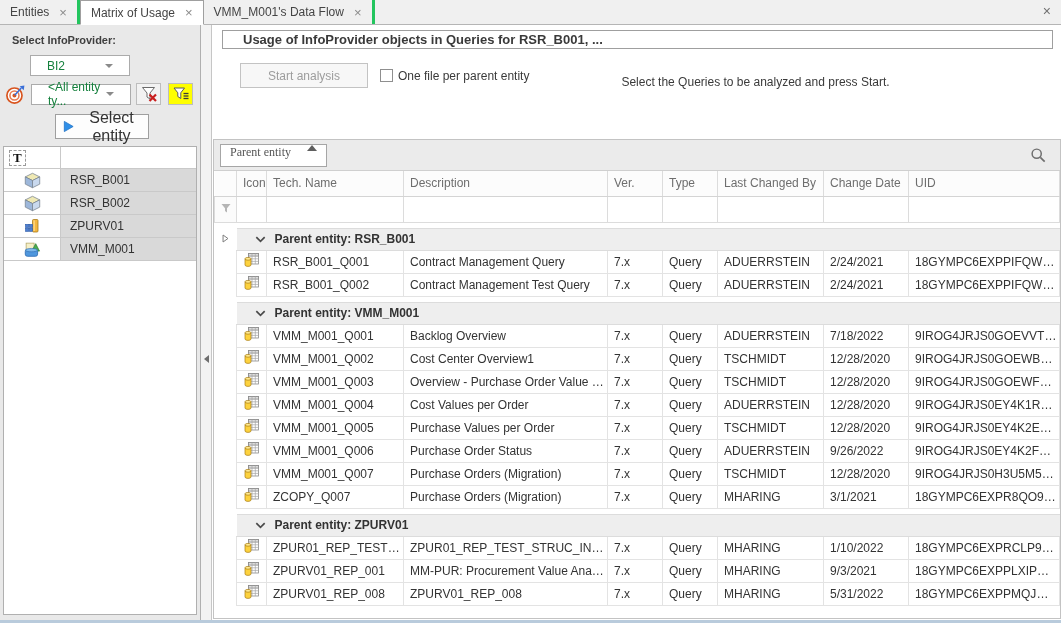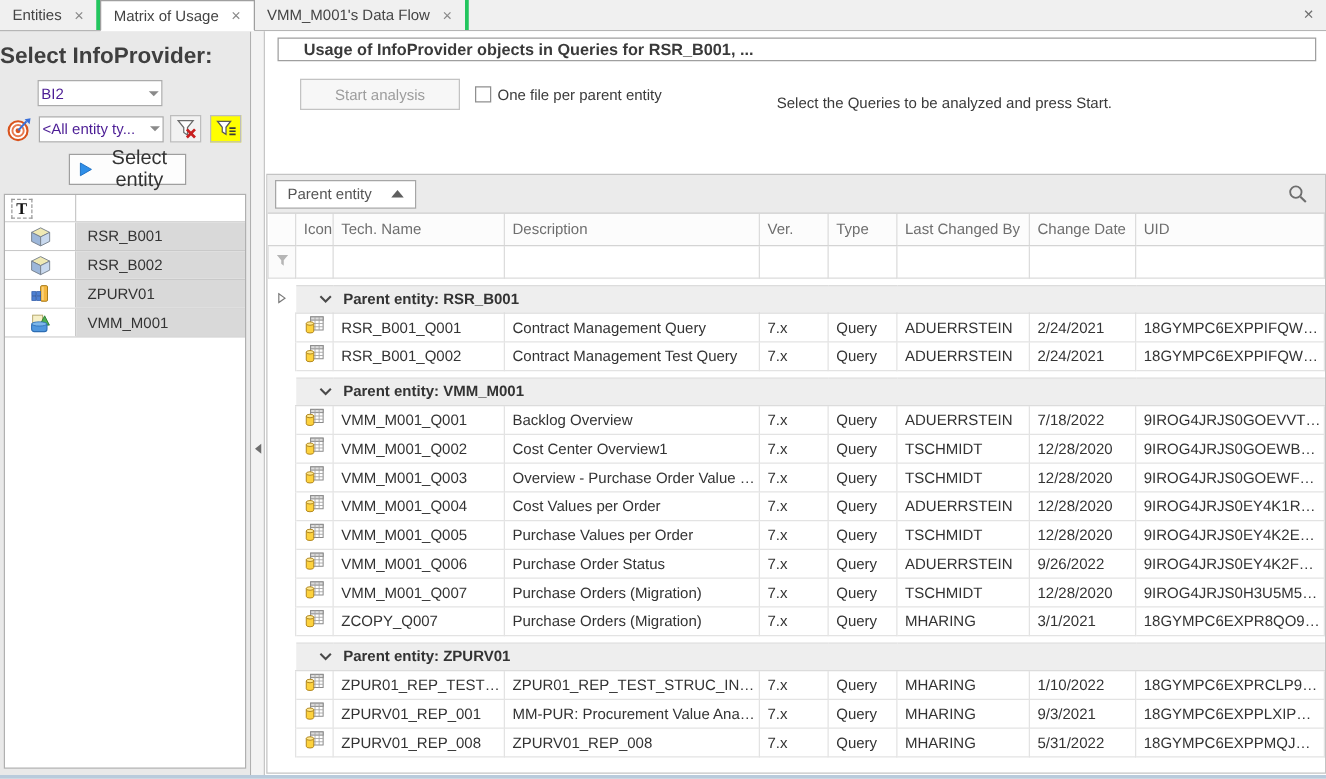--- a/index.html
+++ b/index.html
@@ -12,22 +12,22 @@
   
   .tabbar { height:25px; background:#f0f0f0; border-bottom:1px solid #b5b5b5; display:flex; align-items:stretch; position:relative; }
   .tab { display:flex; align-items:center; gap:10px; padding:0 10px; border-right:3px solid #22c55e; color:#444; cursor:default; }
   .tab.active { background:#fff; border:1px solid #9f9f9f; border-bottom:1px solid #fff; margin-bottom:-1px; }
   .tab-close { color:#8a8a8a; font-size:13px; line-height:1; }
   .window-close { position:absolute; right:10px; top:4px; color:#707070; font-size:14px; line-height:1; }
   
   .body { display:flex; height:595px; }
   
   .sidebar { width:201px; background:var(--sidebar_bg,#e9e9e9); border-right:1px solid #b0b0b0; display:flex; flex-direction:column; }
-  .sidebar-title { font-weight:bold; color:#3f3f3f; padding:9px 0 0 0; font-size:18px; }
-  .combo { background:#fff; border:1px solid #ababab; height:21px; display:flex; align-items:center; justify-content:space-between; padding:0 2px; color:#4c1d95; }
+  .sidebar-title { font-weight:bold; color:#3f3f3f; padding:9px 0 0 12px; font-size:11px; }
+  .combo { background:#fff; border:1px solid #ababab; height:21px; display:flex; align-items:center; justify-content:space-between; padding:0 16px; color:#15803d; }
   .combo .dd-arrow { width:0; height:0; border-left:4px solid transparent; border-right:4px solid transparent; border-top:4px solid #8a8a8a; }
   .combo-system { width:100px; margin:9px 0 0 30px; }
   .filter-controls { display:flex; align-items:center; margin:7px 0 0 5px; gap:5px; }
   .icn { display:inline-flex; align-items:center; justify-content:center; }
   .icn svg { display:block; }
   .combo-type { width:100px; }
   .sq-btn { width:25px; height:22px; border:1px solid #bdbdbd; background:#f2f2f2; display:flex; align-items:center; justify-content:center; padding:0; }
   .sq-btn.yellow { background:var(--accent_yellow,#ffff00); margin-left:2px; }
   .select-entity-btn { margin:9px 0 0 55px; width:94px; height:25px; background:#fdfdfd; border:1px solid #9f9f9f; display:flex; align-items:center; justify-content:center; gap:6px; color:#333; font-size:16px; }
   .entity-list { margin:7px 3px 5px 3px; flex:1; background:#fff; border:1px solid #b0b0b0; overflow:hidden; }
@@ -44,21 +44,21 @@
   .main { flex:1; position:relative; background:#fff; }
   .title-box { margin:5px 8px 0 10px; height:19px; border:1px solid #9f9f9f; display:flex; align-items:center; padding-left:20px; font-weight:bold; font-size:13px; color:#3a3a3a; }
   .toolbar { display:flex; align-items:center; margin:14px 0 0 28px; height:25px; }
   .start-btn { width:128px; height:25px; background:#f7f7f7; border:1px solid #c3c3c3; color:#9d9d9d; font-weight:normal; font-size:12px; }
   .checkbox { width:13px; height:13px; border:1px solid #8f8f8f; background:#fff; margin-left:12px; flex:none; }
   .cb-label { margin-left:5px; color:#3a3a3a; }
   .instruction { margin-left:92px; color:#3a3a3a;margin-top:13px; }
   
   .grid { position:absolute; top:114px; left:1px; right:0; bottom:1px; border:1px solid #c3c3c3; background:#fff; overflow:hidden; }
   .groupby { height:31px; background:#ebebeb; border-bottom:1px solid #cfcfcf; display:flex; align-items:center; padding-left:6px; position:relative; }
-  .chip { height:23px; background:#fff; border:1px solid #a6a6a6; display:flex; align-items:center; gap:16px; padding:0 9px; color:#555; }
+  .chip { height:23px; background:#fff; border:1px solid #a6a6a6; display:flex; gap:16px; padding:0 9px; color:#555;font-family:Liberation Serif, serif; }
   .sort-arrow { width:0; height:0; border-left:5px solid transparent; border-right:5px solid transparent; border-bottom:6px solid #5f5f5f; }
   .grid-search { position:absolute; right:13px; top:7px; }
   table.grid-table { width:100%; border-collapse:collapse; table-layout:fixed; }
   .grid-table th { height:25px; font-weight:normal; text-align:left; color:#6e6e6e; padding:0 0 0 6px; border-right:1px solid #dcdcdc; border-bottom:1px solid #d4d4d4; background:#fcfcfc; white-space:nowrap; overflow:hidden; }
   .grid-table th.gutter-h { border-right:1px solid #dcdcdc; background:#fcfcfc; }
   .filter-tr td { height:26px; border:1px solid #dcdcdc; background:#fff; }
   .filter-tr td.filter-gutter { background:#fbfbfb; text-align:center; }
   .spacer-row td { height:6px; border:none; background:#fff; }
   .group-row td.group-cell { height:22px; background:var(--group_row_bg,#eeeeee); border-top:1px solid #dcdcdc; border-bottom:1px solid #dcdcdc; font-weight:bold; color:#333; padding-left:18px; white-space:nowrap; overflow:hidden; }
   .group-row td.gutter { border:none; text-align:center; }

